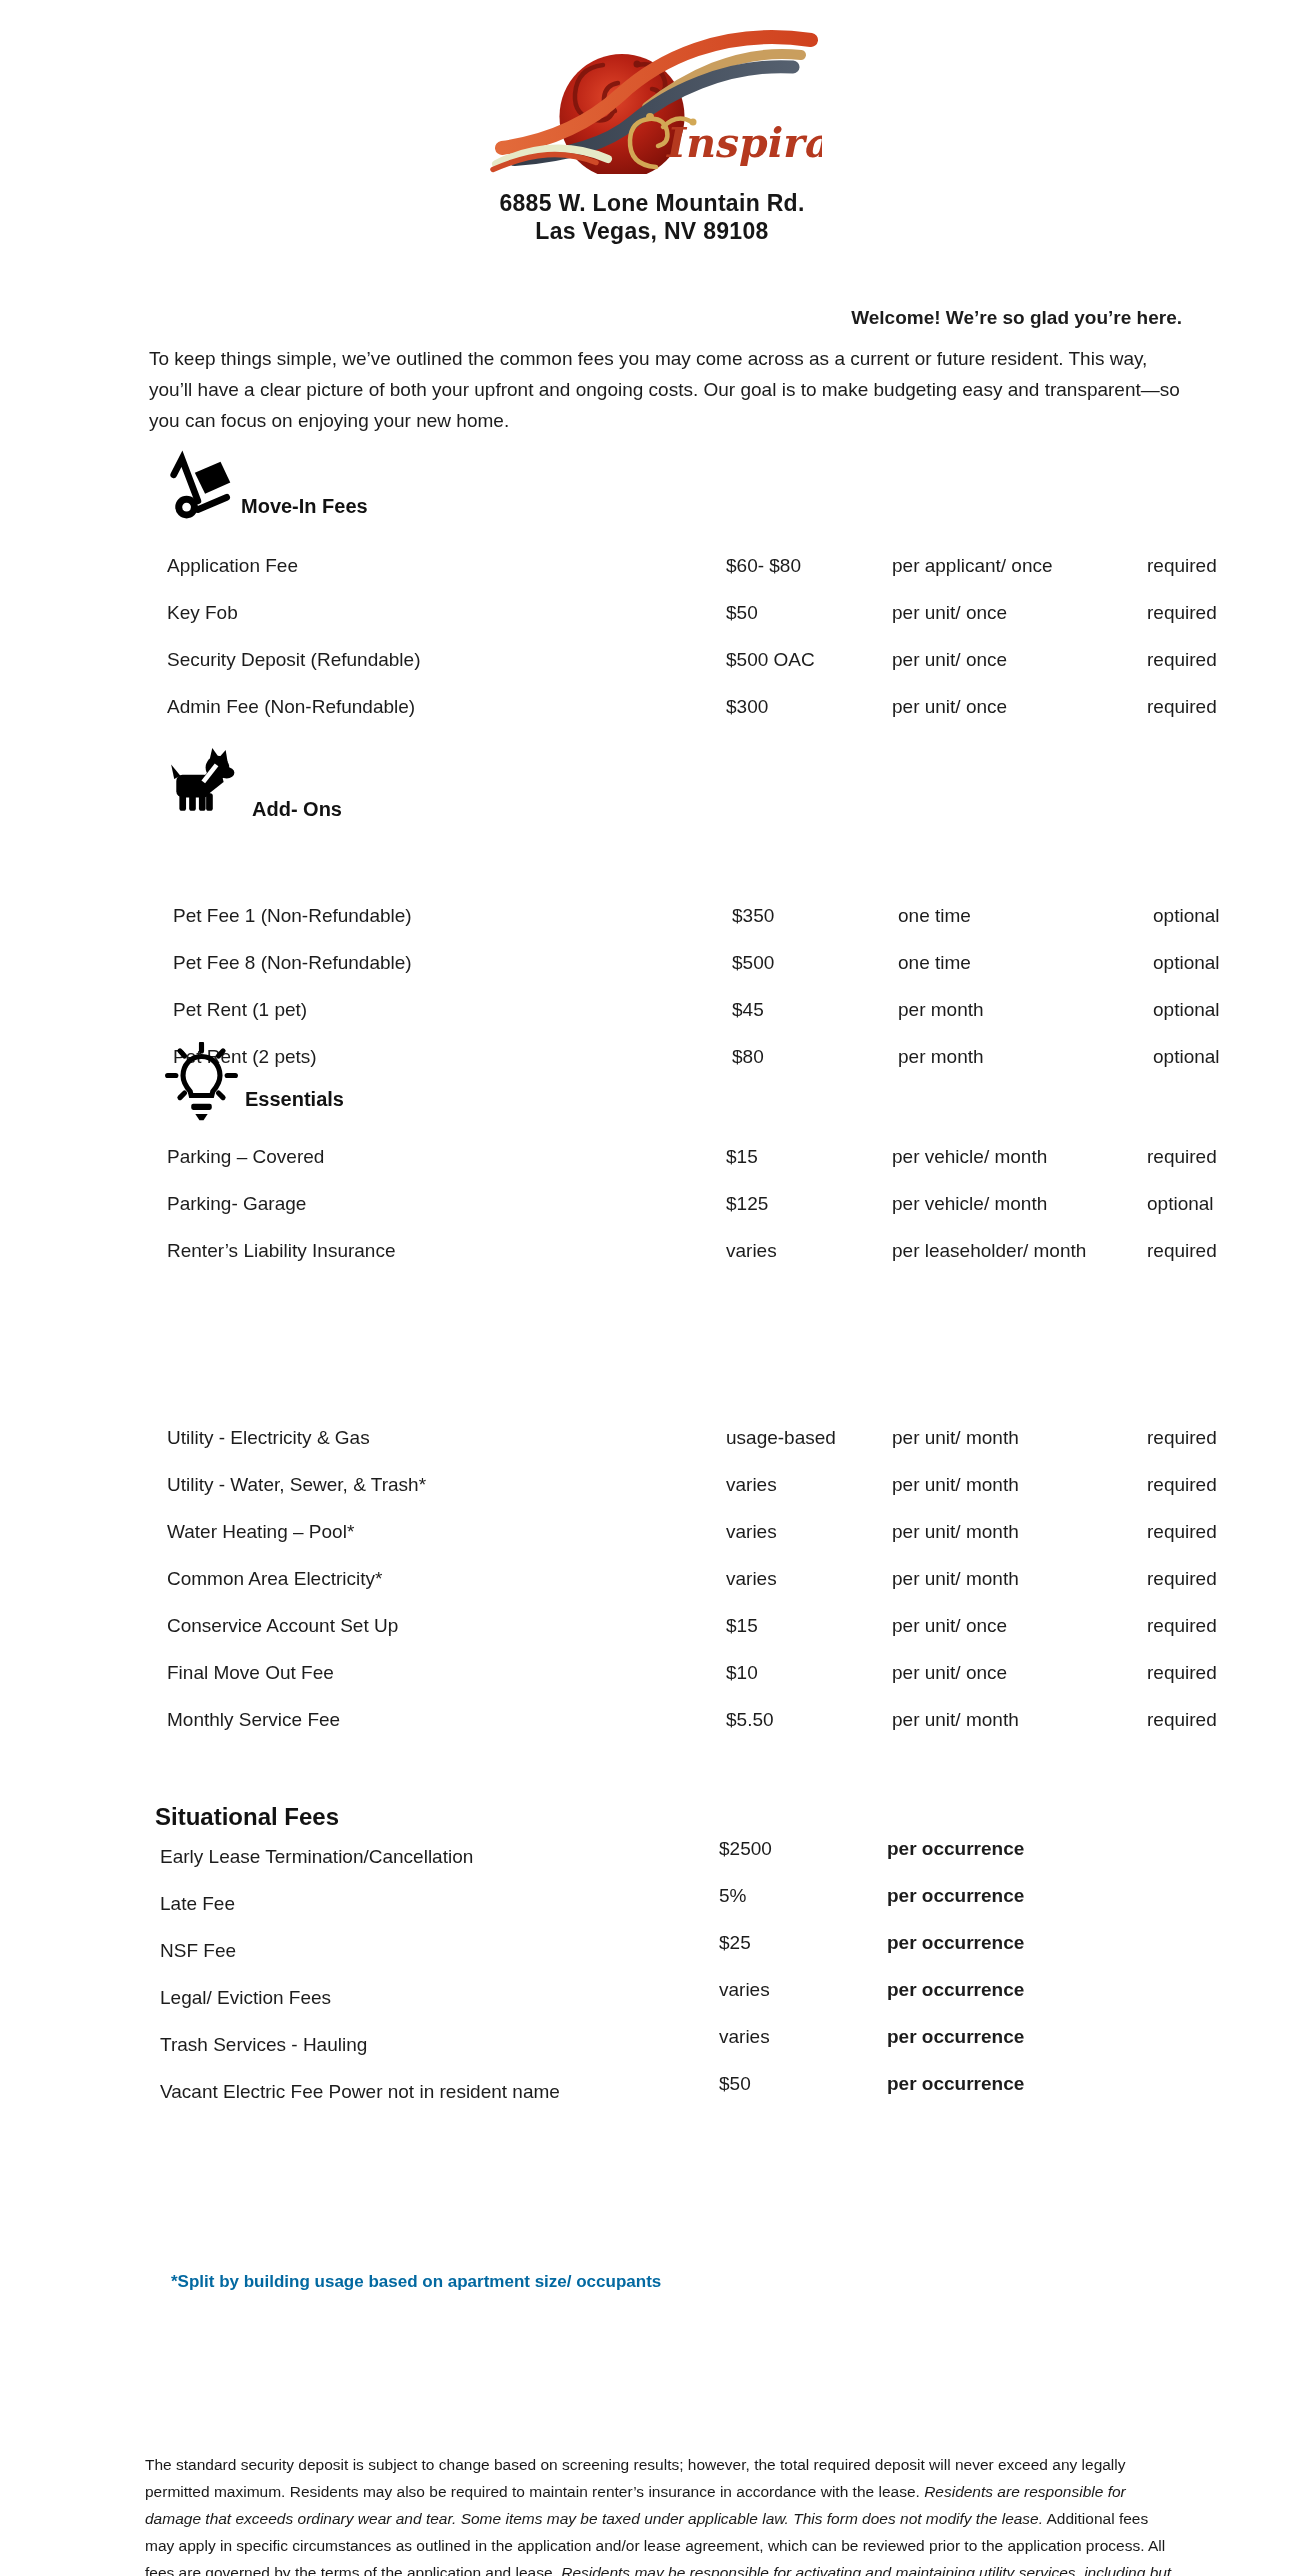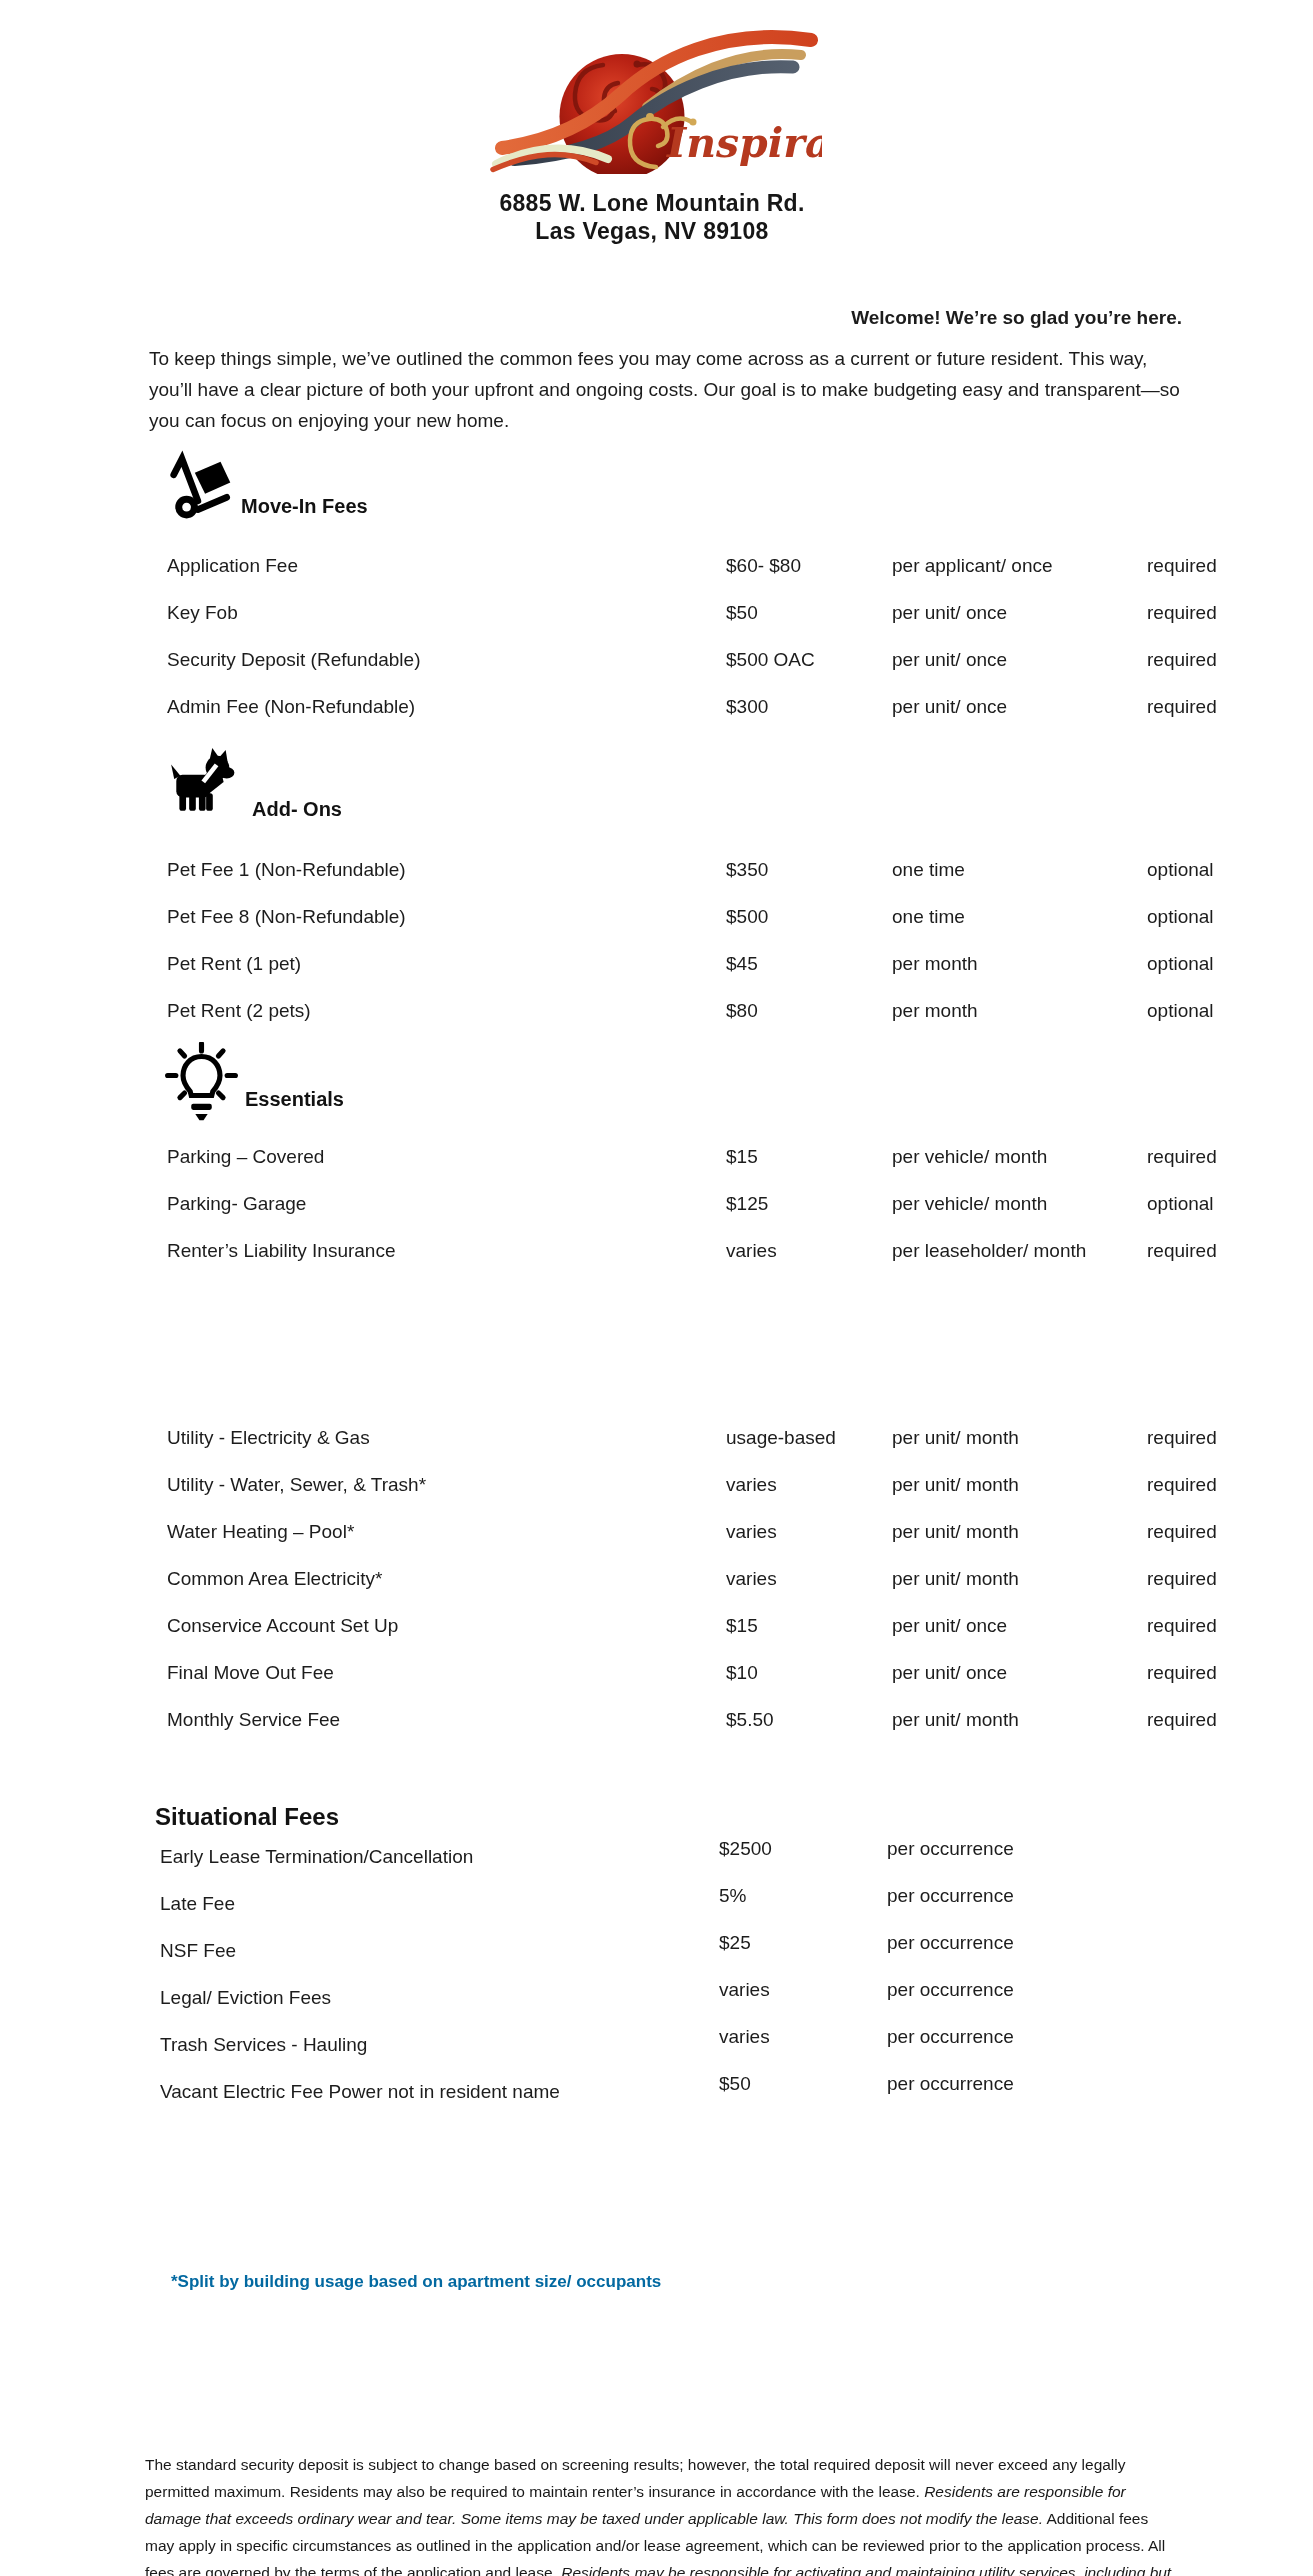--- a/index.html
+++ b/index.html
@@ -33,21 +33,21 @@
   .cell{
     position:absolute;top:50%;transform:translateY(-50%);
     font-size:19px;color:#1c1c1c;white-space:nowrap;
   }
   .c-label{left:167px;}
   .c-amount{left:726px;}
   .c-freq{left:892px;}
   .c-status{left:1147px;}
   .sit .c-label{left:160px;}
   .sit .c-amount{left:719px;transform:translateY(calc(-50% - 8.2px));}
-  .sit .c-freq{left:887px;transform:translateY(calc(-50% - 8.2px));}
+  .sit .c-freq{left:887px;transform:translateY(calc(-50% - 8.2px));font-weight:bold;}
 
   
   .footnote{position:absolute;left:171px;top:2272px;font-size:17px;font-weight:600;color:#0369a1;}
 
   
   .legal{position:absolute;left:145px;top:2435px;width:1028px;font-size:15.5px;line-height:27px;color:#191919;}
   .legal .it{font-style:italic;}
 
   
   .icon-box{position:absolute;}
@@ -163,21 +163,21 @@
       <polygon points="68,64 102,30 112,70 82,94"></polygon>
       <circle cx="100" cy="42" r="23"></circle>
       <polygon points="84,30 90,4 104,24"></polygon>
       <polygon points="102,24 116,8 120,32"></polygon>
       <ellipse cx="118" cy="52" rx="15" ry="11"></ellipse>
     </g>
     <rect x="81" y="32" width="9" height="42" fill="#fff" transform="rotate(38 85 53)"></rect>
   </svg>
   <div class="sec-title" style="left:252px;top:798px;">Add- Ons</div>
 
-  <div class="rows" style="top:846px;">
+  <div class="rows" style="top:892px;margin-left:6px;">
     <div class="row">
       <span class="cell c-label">Pet Fee 1 (Non-Refundable)</span>
       <span class="cell c-amount">$350</span>
       <span class="cell c-freq">one time</span>
       <span class="cell c-status">optional</span>
     </div>
     <div class="row">
       <span class="cell c-label">Pet Fee 8 (Non-Refundable)</span>
       <span class="cell c-amount">$500</span>
       <span class="cell c-freq">one time</span>

